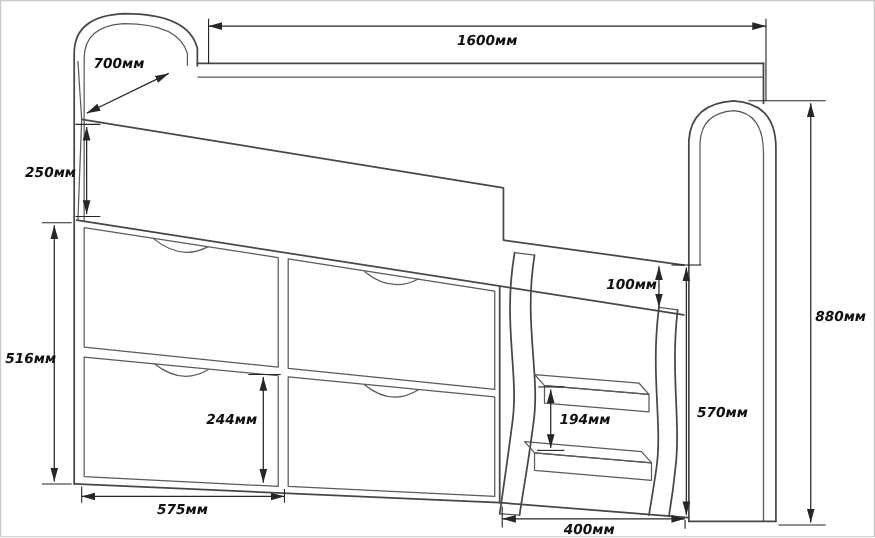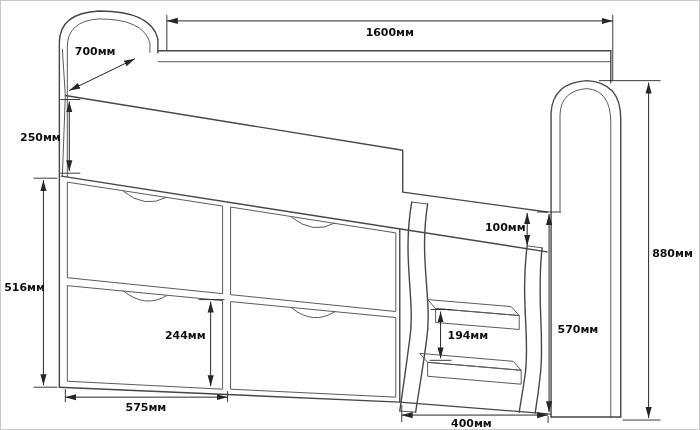--- a/index.html
+++ b/index.html
@@ -1,17 +1,17 @@
 <!DOCTYPE html>
 <html><head>
 <meta charset="utf-8">
 <style>
   html,body{margin:0;padding:0;background:#ffffff;}
   body{width:700px;height:430px;overflow:hidden;}
-  .canvas{width:698px;height:428px;border:1px solid #c9c9c9;background:#fff;}
+  .canvas{width:698px;height:428px;border:1px solid #c9c9c9;background:#fff;font-style:italic;}
   svg{display:block;}
   .struct{fill:none;stroke:#474747;stroke-width:1.4;stroke-linejoin:round;stroke-linecap:round;}
   .thin{fill:none;stroke:#5a5a5a;stroke-width:1;stroke-linejoin:round;}
   .dim{fill:none;stroke:#262626;stroke-width:1;}
   .ext{fill:none;stroke:#262626;stroke-width:0.9;}
   .dim-label{font-family:"DejaVu Sans","Liberation Sans",sans-serif;font-weight:bold;font-size:11px;fill:#101010;}
 </style>
 </head>
 <body>
 

